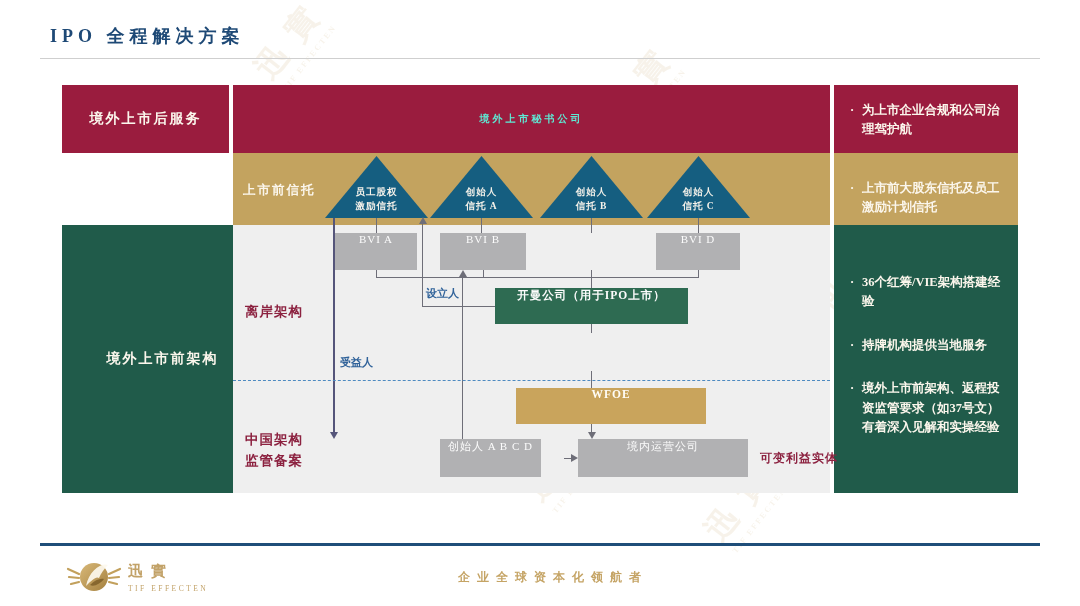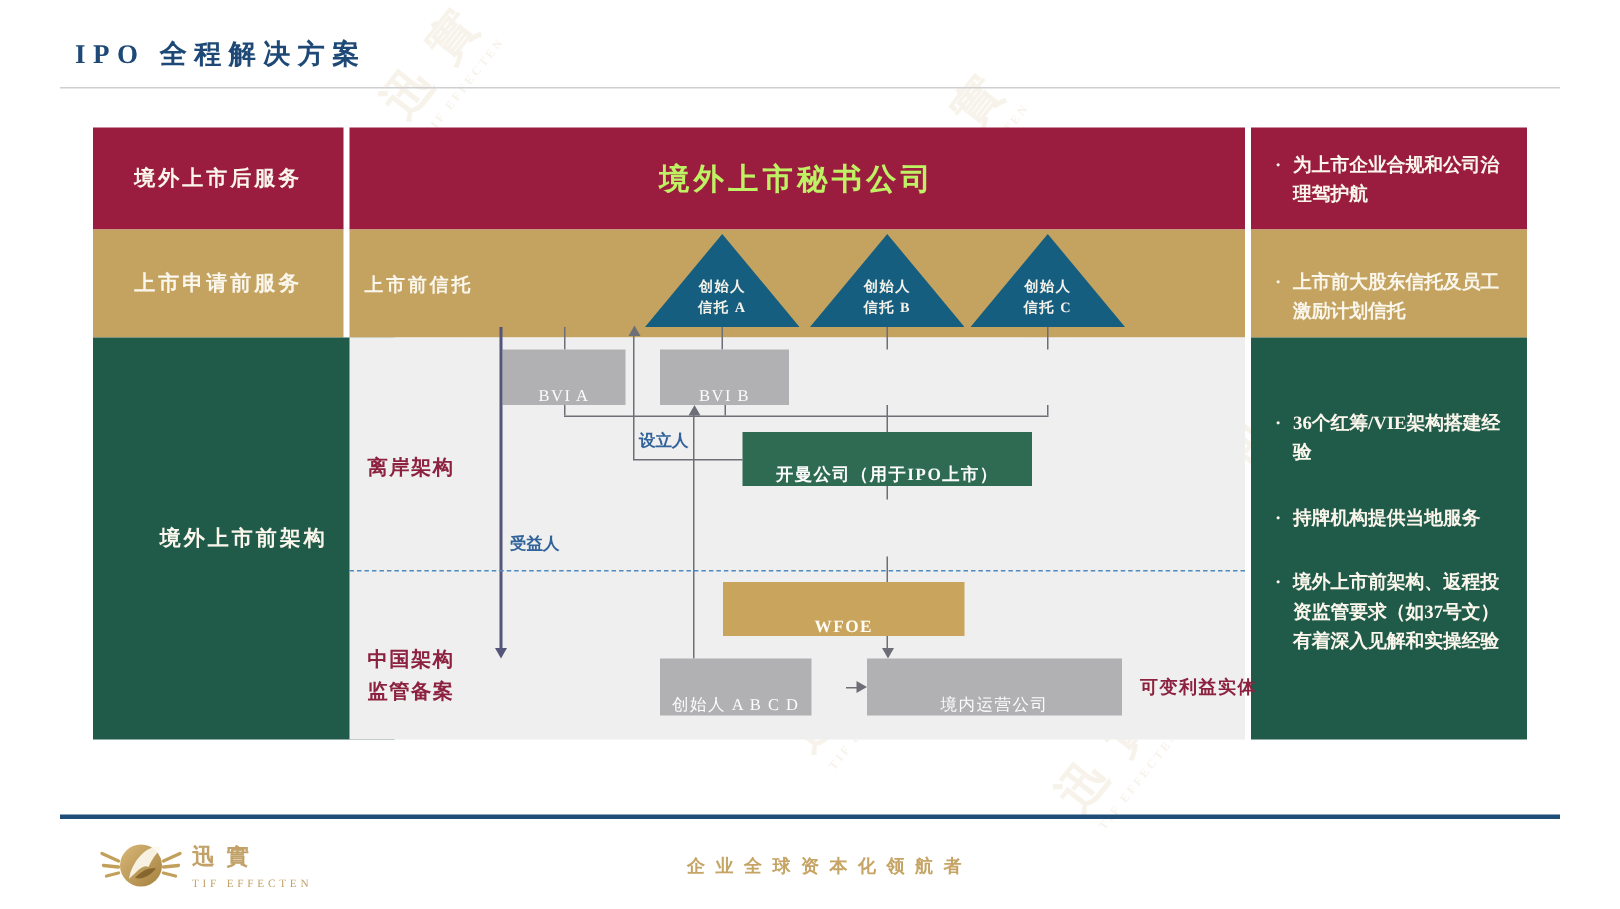--- a/index.html
+++ b/index.html
@@ -9,29 +9,29 @@
   
   .page-title{left:50px;top:24px;font-size:18px;font-weight:700;letter-spacing:5px;color:#1E4976;}
   .title-rule{left:40px;top:58px;width:1000px;height:1px;background:#CFCFCF;}
   
   .band{display:flex;align-items:center;justify-content:center;color:#FDF8EF;}
   .crimson{background:#9A1C3E;}
   .goldband{background:#C3A35F;}
   .greenband{background:#205B4A;}
   .grayarea{background:#EFEFEF;}
   .rowlabel{font-size:14px;font-weight:700;letter-spacing:2px;color:#FBF6EC;}
-  .midlabel{font-size:20px;font-weight:700;letter-spacing:3px;color:#bef264;}
+  .midlabel{font-size:10px;font-weight:700;letter-spacing:3px;color:#5eead4;}
   .trustlabel{font-size:12.5px;font-weight:700;letter-spacing:2px;color:#FBF6EC;}
   
   .tri{clip-path:polygon(50% 0,100% 100%,0 100%);background:#155E80;height:62px;top:156px;
        display:flex;flex-direction:column;justify-content:flex-end;align-items:center;
        padding-bottom:5px;box-sizing:border-box;}
   .tri span{display:block;color:#F5F2EA;font-size:9.5px;font-weight:700;line-height:1.4;text-align:center;letter-spacing:1px;}
   
-  .dbox{display:flex;align-items:flex-end;justify-content:center;font-size:11px;letter-spacing:1px;color:#FCFCFC;}
+  .dbox{display:flex;align-items:flex-start;justify-content:center;font-size:11px;letter-spacing:1px;color:#FCFCFC;}
   .graybox{background:#B1B1B3;}
   .cayman{background:#2E6B52;font-weight:700;font-size:11.5px;}
   .hk{background:#1A5C90;font-weight:700;font-size:11.5px;}
   .wfoe{background:#C9A45C;font-weight:700;font-size:11.5px;color:#FFFDF6;}
   
   .vline{width:1px;background:#6E6E78;}
   .hline{height:1px;background:#6E6E78;}
   .bene{background:#55557A;width:1.5px;}
   .arrow-up{width:0;height:0;border-left:4px solid transparent;border-right:4px solid transparent;border-bottom:7px solid #6E6E78;}
   .arrow-down{width:0;height:0;border-left:4px solid transparent;border-right:4px solid transparent;border-top:7px solid #55557A;}
@@ -71,23 +71,20 @@
   <div class="wm" style="left:340px;top:395px"><span>迅 實</span><small>TIF EFFECTEN</small></div>
   <div class="wm" style="left:520px;top:440px"><span>迅 實</span><small>TIF EFFECTEN</small></div>
   <div class="wm" style="left:700px;top:480px"><span>迅 實</span><small>TIF EFFECTEN</small></div>
 
   <div class="abs page-title">IPO 全程解决方案</div>
   <div class="abs title-rule"></div>
 
   <div class="abs band crimson" style="left:62px;top:85px;width:167px;height:68px">
     <span class="rowlabel">境外上市后服务</span>
   </div>
-  <div class="abs band goldband" style="left:62px;top:153px;width:167px;height:72px">
-    <span class="rowlabel">上市申请前服务</span>
-  </div>
   <div class="abs band greenband" style="left:62px;top:225px;width:201px;height:268px">
     <span class="rowlabel">境外上市前架构</span>
   </div>
 
   <div class="abs band crimson" style="left:233px;top:85px;width:597px;height:68px">
     <span class="midlabel">境外上市秘书公司</span>
   </div>
   <div class="abs goldband" style="left:233px;top:153px;width:597px;height:72px"></div>
   <div class="abs trustlabel" style="left:243px;top:182px">上市前信托</div>
   <div class="abs grayarea" style="left:233px;top:225px;width:597px;height:268px"></div>
@@ -112,20 +109,24 @@
     <div class="bullet" style="margin-bottom:24px">
         <span class="bm">·</span>
         <span>持牌机构提供当地服务</span>
       </div>
     <div class="bullet">
         <span class="bm">·</span>
         <span>境外上市前架构、返程投资监管要求（如37号文）有着深入见解和实操经验</span>
       </div>
   </div>
 
+  <div class="abs tri" style="left:325px;width:103px">
+    <span>员工股权</span>
+    <span>激励信托</span>
+  </div>
   <div class="abs tri" style="left:430px;width:103px">
     <span>创始人</span>
     <span>信托 A</span>
   </div>
   <div class="abs tri" style="left:540px;width:103px">
     <span>创始人</span>
     <span>信托 B</span>
   </div>
   <div class="abs tri" style="left:647px;width:103px">
     <span>创始人</span>
@@ -135,20 +136,23 @@
   <div class="abs vline" style="left:376px;top:218px;height:15px"></div>
   <div class="abs vline" style="left:481px;top:218px;height:15px"></div>
   <div class="abs vline" style="left:591px;top:218px;height:15px"></div>
   <div class="abs vline" style="left:698px;top:218px;height:15px"></div>
 
   <div class="abs dbox graybox" style="left:335px;top:233px;width:82px;height:37px">
       <span>BVI A</span>
     </div>
   <div class="abs dbox graybox" style="left:440px;top:233px;width:86px;height:37px">
       <span>BVI B</span>
+    </div>
+  <div class="abs dbox graybox" style="left:656px;top:233px;width:84px;height:37px">
+      <span>BVI D</span>
     </div>
 
   <div class="abs vline" style="left:376px;top:270px;height:7px"></div>
   <div class="abs vline" style="left:483px;top:270px;height:7px"></div>
   <div class="abs vline" style="left:591px;top:270px;height:18px"></div>
   <div class="abs vline" style="left:698px;top:270px;height:7px"></div>
   <div class="abs hline" style="left:376px;top:277px;width:323px"></div>
 
   <div class="abs hline" style="left:422px;top:306px;width:73px"></div>
   <div class="abs vline" style="left:422px;top:224px;height:82px"></div>
@@ -159,21 +163,21 @@
 
   <div class="abs vline bene" style="left:333px;top:218px;height:215px"></div>
   <div class="abs arrow-down" style="position:absolute;left:329.5px;top:432px"></div>
 
   <div class="abs dbox cayman" style="left:495px;top:288px;width:193px;height:36px">
       <span>开曼公司（用于IPO上市）</span>
     </div>
   <div class="abs vline" style="left:591px;top:324px;height:9px"></div>
   <div class="abs vline" style="left:591px;top:371px;height:17px"></div>
   <div class="abs dashline" style="left:233px;top:380px;width:597px"></div>
-  <div class="abs dbox wfoe" style="left:482px;top:388px;width:161px;height:36px">
+  <div class="abs dbox wfoe" style="left:516px;top:388px;width:190px;height:36px">
       <span>WFOE</span>
     </div>
   <div class="abs vline" style="left:591px;top:424px;height:9px"></div>
   <div class="abs arrow-down gray" style="position:absolute;left:587.5px;top:432px"></div>
 
   <div class="abs dbox graybox" style="left:440px;top:439px;width:101px;height:38px">
       <span>创始人 A B C D</span>
     </div>
   <div class="abs hline" style="left:564px;top:458px;width:8px"></div>
   <div class="abs arrow-right" style="position:absolute;left:571px;top:454px"></div>

